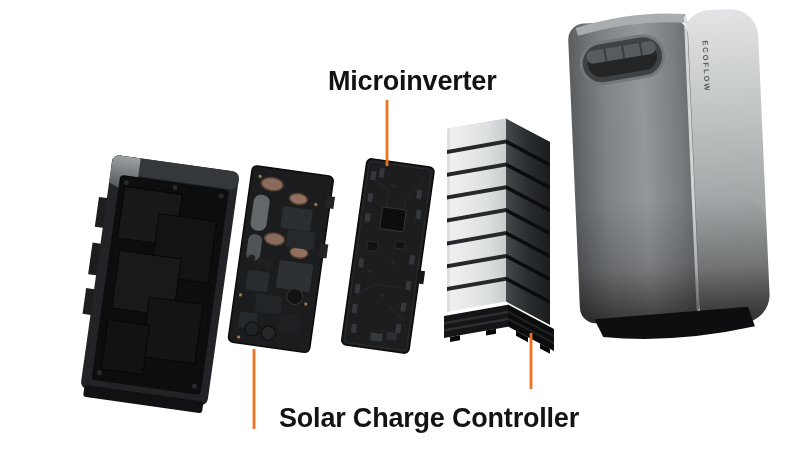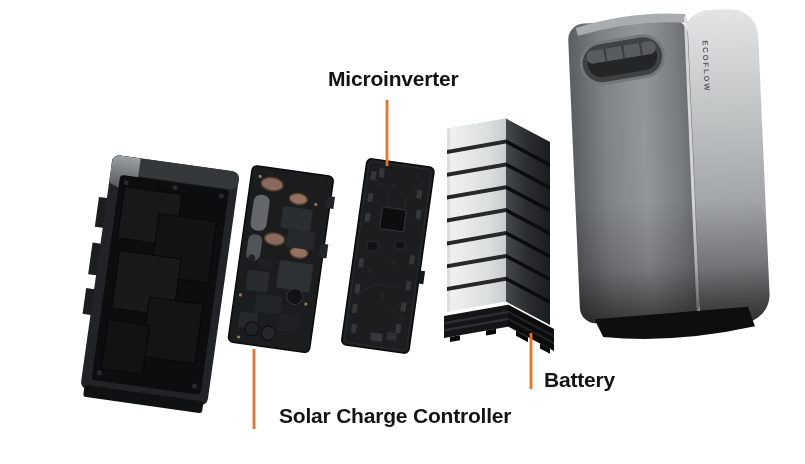--- a/index.html
+++ b/index.html
@@ -4,21 +4,21 @@
 <style>
   * { margin:0; padding:0; box-sizing:border-box; }
   html,body { background:#ffffff; }
   .stage {
     position:relative; width:805px; height:464px;
     background:#ffffff; overflow:hidden;
     font-family:"Liberation Sans", sans-serif;
   }
   .stage svg { position:absolute; left:0; top:0; }
   .label {
-    position:absolute; font-weight:700; font-size:21px;
+    position:absolute; font-weight:700; font-size:27px;
     color:#131313; letter-spacing:-0.2px; line-height:1.1; white-space:nowrap;
   }
   .label-microinverter { left:328px; top:67px; }
   .label-scc           { left:267px; top:404px;margin-left:12px; }
   .label-battery       { left:544px; top:368px; }
 </style>
 </head>
 <body>
 
 <div class="stage">
@@ -207,15 +207,14 @@
       <text transform="translate(708,42) rotate(90)" font-family="Liberation Sans, sans-serif" font-size="7.5" font-weight="700" letter-spacing="2" fill="#5b5e61">ECOFLOW</text>
     </g>
 
     <line x1="387" y1="100" x2="387" y2="166" stroke="#ee7120" stroke-width="2.8"></line>
     <line x1="254" y1="349" x2="254" y2="429" stroke="#ee7120" stroke-width="2.8"></line>
     <line x1="531" y1="333" x2="531" y2="389" stroke="#ee7120" stroke-width="2.8"></line>
   </svg>
 
   <div class="label label-microinverter">Microinverter</div>
   <div class="label label-scc">Solar Charge Controller</div>
-  <div class="label label-battery">Battery</div>
 
 </div>
 
 </body></html>

